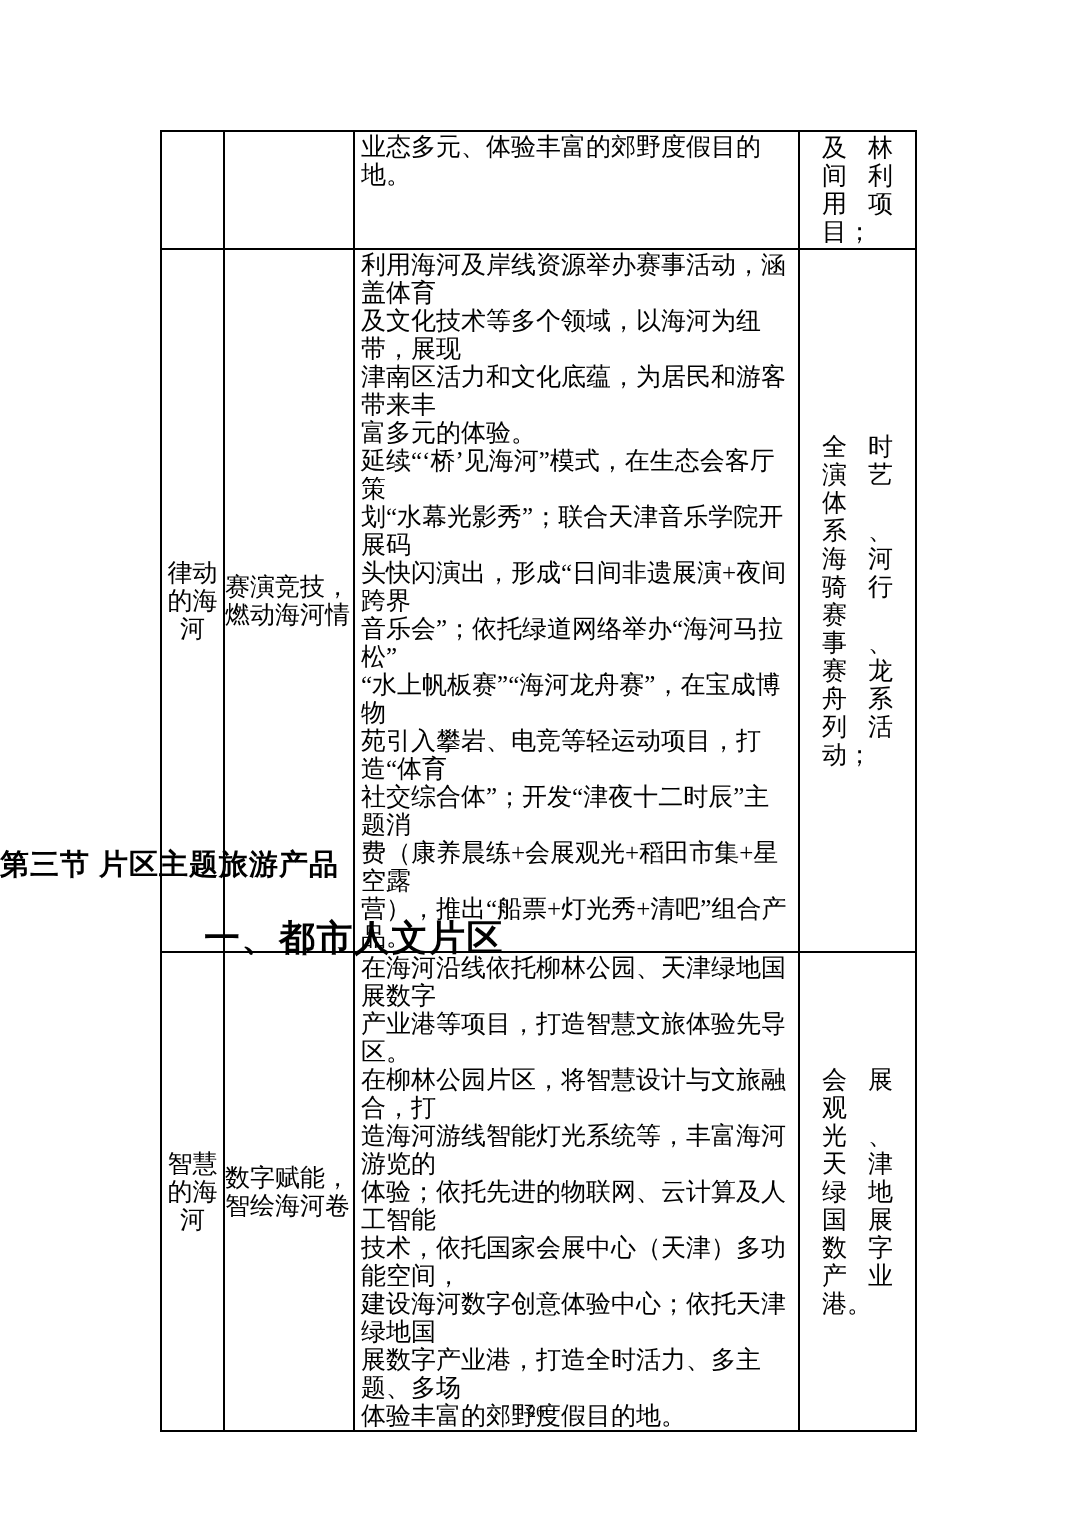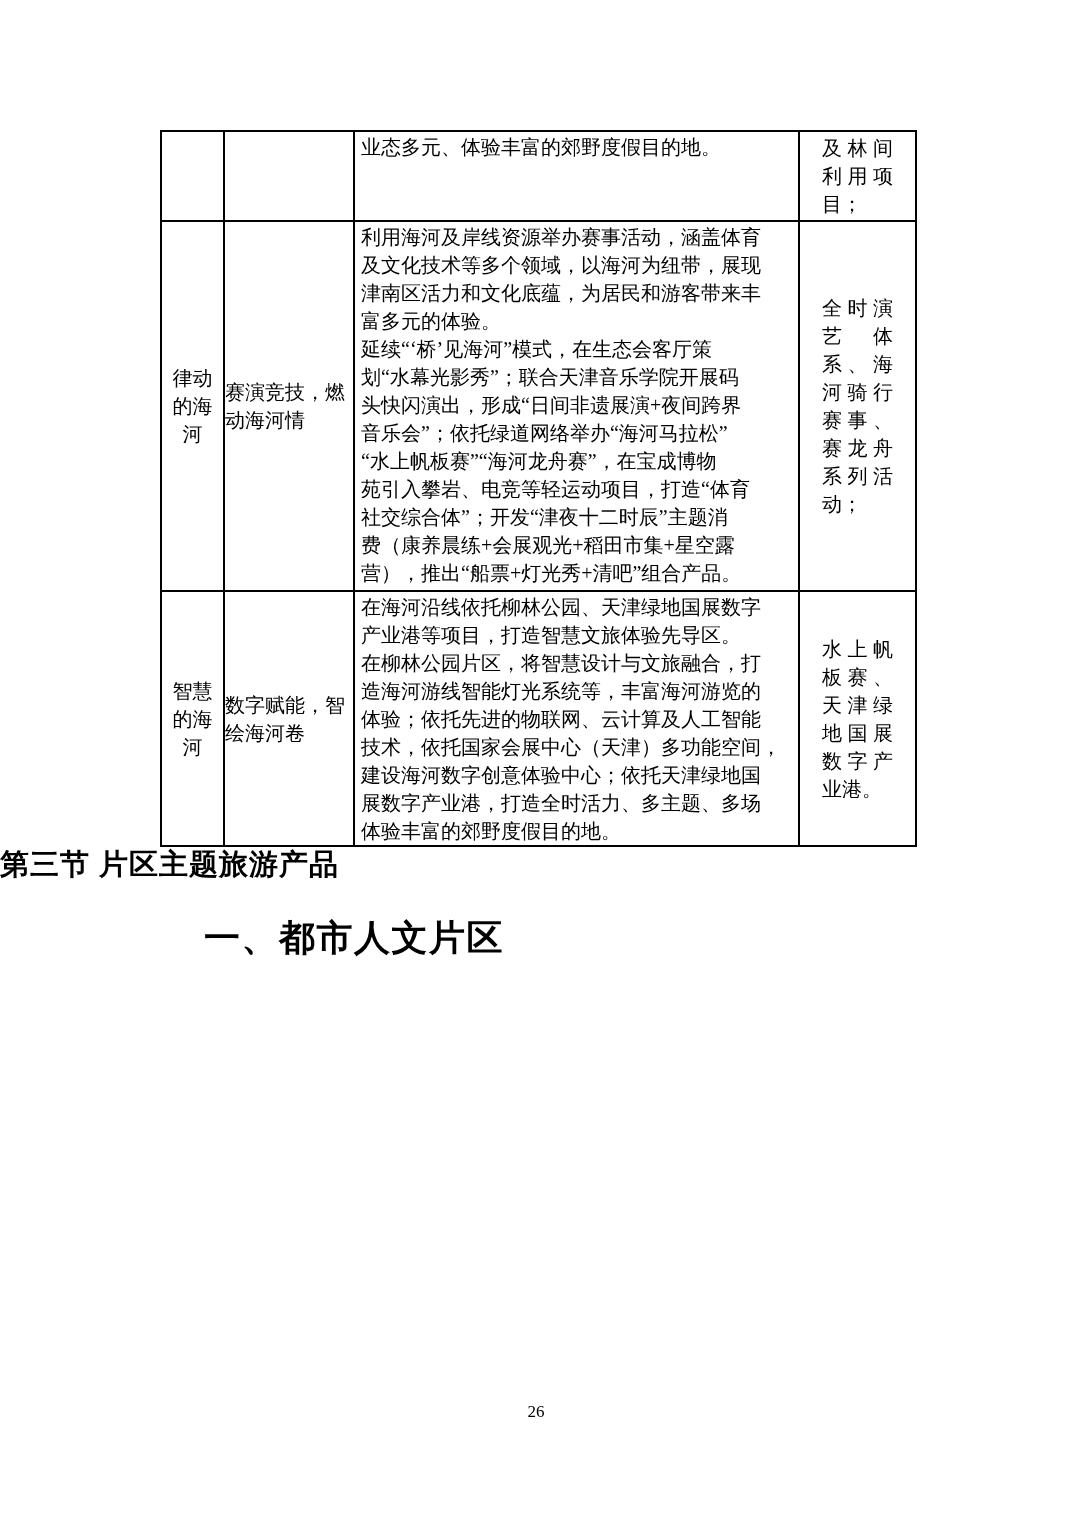--- a/index.html
+++ b/index.html
@@ -21,21 +21,21 @@
   table.doc-table {
     position: absolute;
     left: 160px;
     top: 130px;
     width: 755px;
     border-collapse: collapse;
     table-layout: fixed;
   }
   table.doc-table td {
     border: 2px solid #000000;
-    font-size: 20px;
+    font-size: 25px;
     line-height: 28px;
     color: #000000;
     overflow: hidden;
   }
   .td-theme {
     text-align: center;
     vertical-align: middle;
     padding: 14px 5px;
     line-break: anywhere;
     word-break: break-all;
@@ -147,21 +147,21 @@
         <td class="td-slogan">数字赋能，智绘海河卷</td>
         <td class="td-desc">在海河沿线依托柳林公园、天津绿地国展数字
 产业港等项目，打造智慧文旅体验先导区。
 在柳林公园片区，将智慧设计与文旅融合，打
 造海河游线智能灯光系统等，丰富海河游览的
 体验；依托先进的物联网、云计算及人工智能
 技术，依托国家会展中心（天津）多功能空间，
 建设海河数字创意体验中心；依托天津绿地国
 展数字产业港，打造全时活力、多主题、多场
 体验丰富的郊野度假目的地。</td>
-        <td class="td-note">水上帆板赛、天津绿地国展数字产业港。</td>
+        <td class="td-note">会展观光、天津绿地国展数字产业港。</td>
       </tr>
     </tbody>
   </table>
 
   <div class="section-heading">第三节 片区主题旅游产品</div>
 
   <div class="sub-heading">一、都市人文片区</div>
 
 
   <div class="page-number">26</div>

